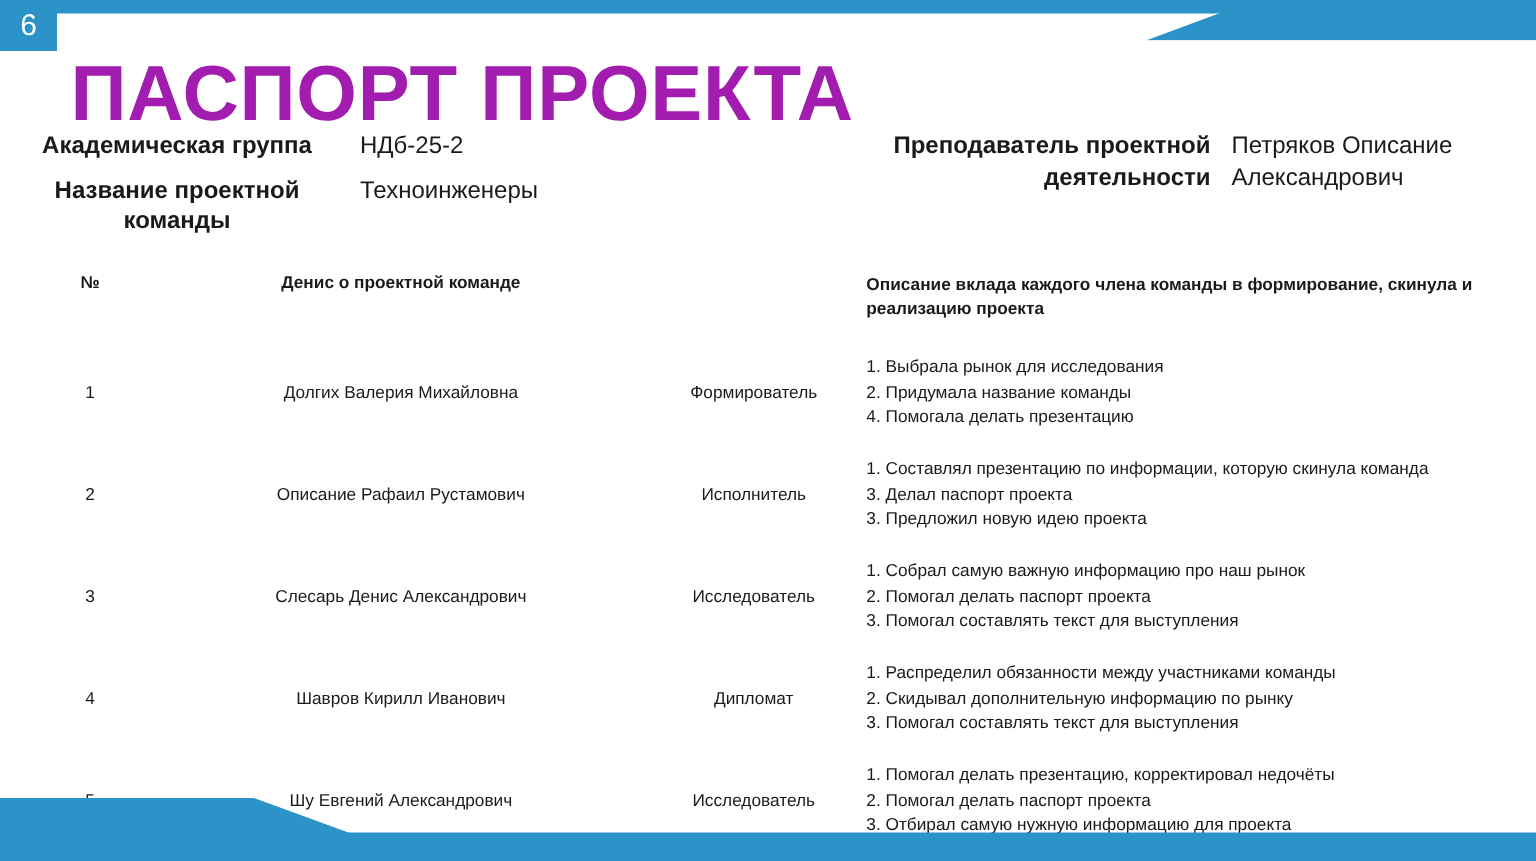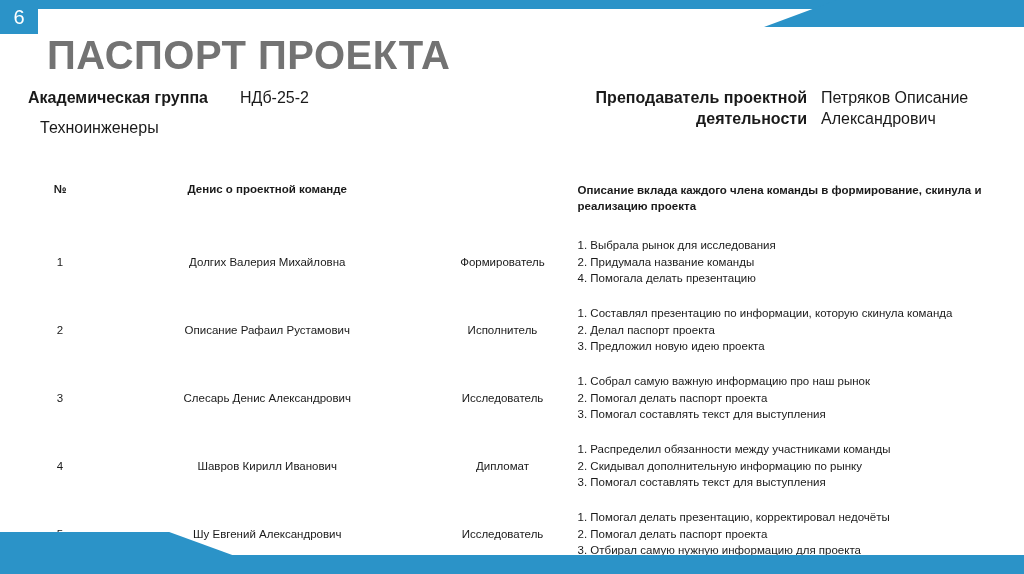--- a/index.html
+++ b/index.html
@@ -76,24 +76,24 @@
     width: 1024px;
     height: 19px;
     background: #2b93c8;
   }
 
   
   .slide-title {
     position: absolute;
     left: 47px;
     top: 33px;
-    font-size: 40px;
+    font-size: 52px;
     font-weight: bold;
     letter-spacing: 0.5px;
-    color: #737373;
+    color: #a21caf;
     white-space: nowrap;
   }
 
   
   .meta {
     position: absolute;
     top: 88px;
     font-size: 16px;
   }
   .meta-left  { left: 18px;  width: 545px; }
@@ -177,20 +177,21 @@
   <div class="page-badge">6</div>
 
   <div class="slide-title">ПАСПОРТ ПРОЕКТА</div>
 
   <div class="meta meta-left">
     <div class="meta-row">
       <div class="meta-label">Академическая группа</div>
       <div class="meta-value">НДб-25-2</div>
     </div>
     <div class="meta-row">
+      <div class="meta-label">Название проектной команды</div>
       <div class="meta-value">Техноинженеры</div>
     </div>
   </div>
 
   <div class="meta meta-right">
     <div class="meta-row">
       <div class="meta-label">Преподаватель проектной деятельности</div>
       <div class="meta-value">Петряков Описание Александрович</div>
     </div>
   </div>
@@ -214,21 +215,21 @@
             <span class="desc-line">2. Придумала название команды</span>
             <span class="desc-line">4. Помогала делать презентацию</span>
           </td>
         </tr>
         <tr>
           <td class="col-num">2</td>
           <td class="col-name">Описание Рафаил Рустамович</td>
           <td class="col-role">Исполнитель</td>
           <td class="col-desc">
             <span class="desc-line">1. Составлял презентацию по информации, которую скинула команда</span>
-            <span class="desc-line">2. Делал паспорт проекта</span>
+            <span class="desc-line">3. Делал паспорт проекта</span>
             <span class="desc-line">3. Предложил новую идею проекта</span>
           </td>
         </tr>
         <tr>
           <td class="col-num">3</td>
           <td class="col-name">Слесарь Денис Александрович</td>
           <td class="col-role">Исследователь</td>
           <td class="col-desc">
             <span class="desc-line">1. Собрал самую важную информацию про наш рынок</span>
             <span class="desc-line">2. Помогал делать паспорт проекта</span>

